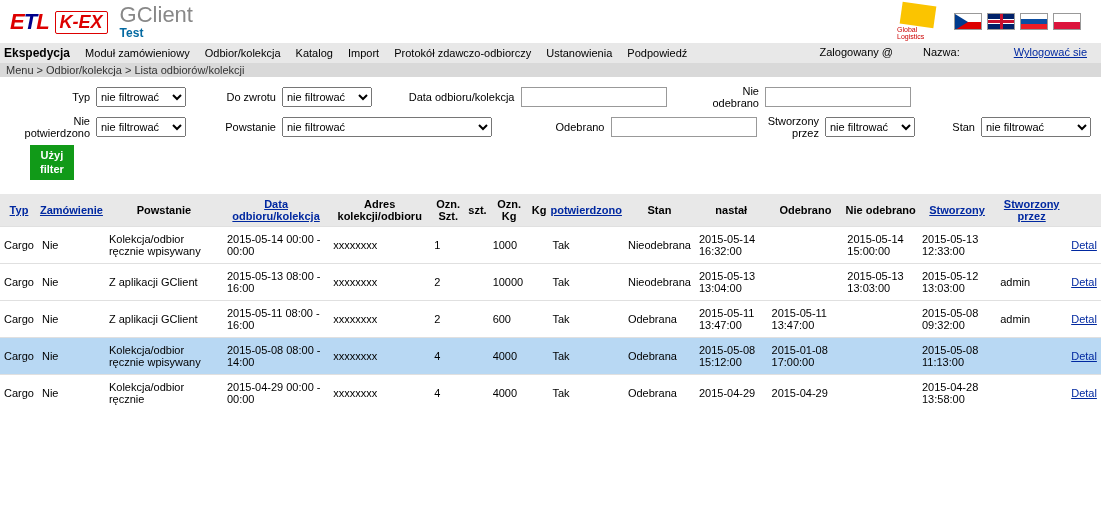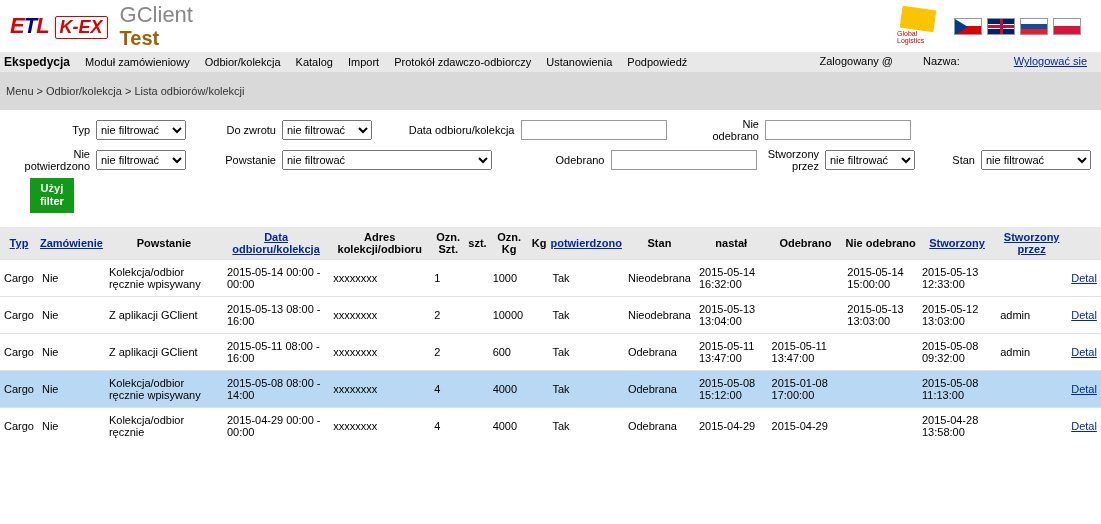--- a/index.html
+++ b/index.html
@@ -2,32 +2,32 @@
 <html><head>
 <meta charset="utf-8">
 <style>
   body { margin:0; font-family: Arial, Helvetica, sans-serif; font-size:11px; color:#000; width:1101px; }
   .header { display:flex; align-items:center; padding:3px 10px; }
   .logo1 { font-family: Arial Black, Arial; font-weight:900; font-style:italic; font-size:22px; letter-spacing:-1px; }
   .logo1 .r{color:#d00;} .logo1 .b{color:#00008b;}
   .logo2 { font-family: Arial Black, Arial; font-weight:900; font-style:italic; font-size:18px; color:#d00; margin-left:6px; border:1px solid #d00; border-radius:2px; padding:0 4px; position:relative; top:1px;}
   .apptitle { margin-left:12px; line-height:1.1; }
   .apptitle .t1 { color:#888; font-size:22px; font-weight:normal; }
-  .apptitle .t2 { color:#a16207; font-size:20px; font-weight:bold; }
+  .apptitle .t2 { color:#0369a1; font-size:12px; font-weight:bold; }
   .flags { margin-left:auto; display:flex; align-items:center; gap:5px; padding-right:10px;}
   .flag { width:28px; height:17px; display:inline-block; border:1px solid #999; box-sizing:border-box; position:relative; overflow:hidden;}
   .geis { width:42px; height:36px; margin-right:10px; display:flex; flex-direction:column; align-items:center; }
   .geis-box{ width:34px; height:28px; background:#fbc400; transform:rotate(8deg); position:relative; }
   .geis-lbl{ font-size:7px; color:#c00; }
   .menubar { background:#e8e8e8; padding:3px 4px; font-size:11px; }
   .menubar span, .menubar a { margin-right:12px; }
   .menubar .first { font-weight:bold; font-size:12px;}
   .menubar a.link { color:#0028a0; text-decoration:underline; cursor:pointer; float:right; margin-right:10px;margin-left:24px;}
   .menubar .right{ float:right; margin-right:30px;text-align:center; }
-  .breadcrumb { background:#d9d9d9; padding:13px 6px; font-size:11px; color:#333;}
+  .breadcrumb { background:#d9d9d9; padding:1px 6px; font-size:11px; color:#333;}
   .filters { padding:8px 10px 4px 10px; }
   .frow { display:flex; align-items:center; margin-bottom:6px; }
   .flabel { width:80px; text-align:right; padding-right:6px; font-size:11px;}
   select, input[type=text]{ font-size:11px; font-family:inherit; }
   select.std { width:90px; height:20px; }
   select.wide { width:210px; height:20px;}
   input.date { width:140px; height:16px; border:1px solid #999; }
   .gap { width:30px;}
   .btn-filter { background:#119a18; color:#fff; border:none; font-weight:bold; font-size:11px; padding:4px 10px; line-height:1.2; text-align:center; cursor:pointer; margin-left:20px;}
   .btn-filter div{white-space:nowrap;}

